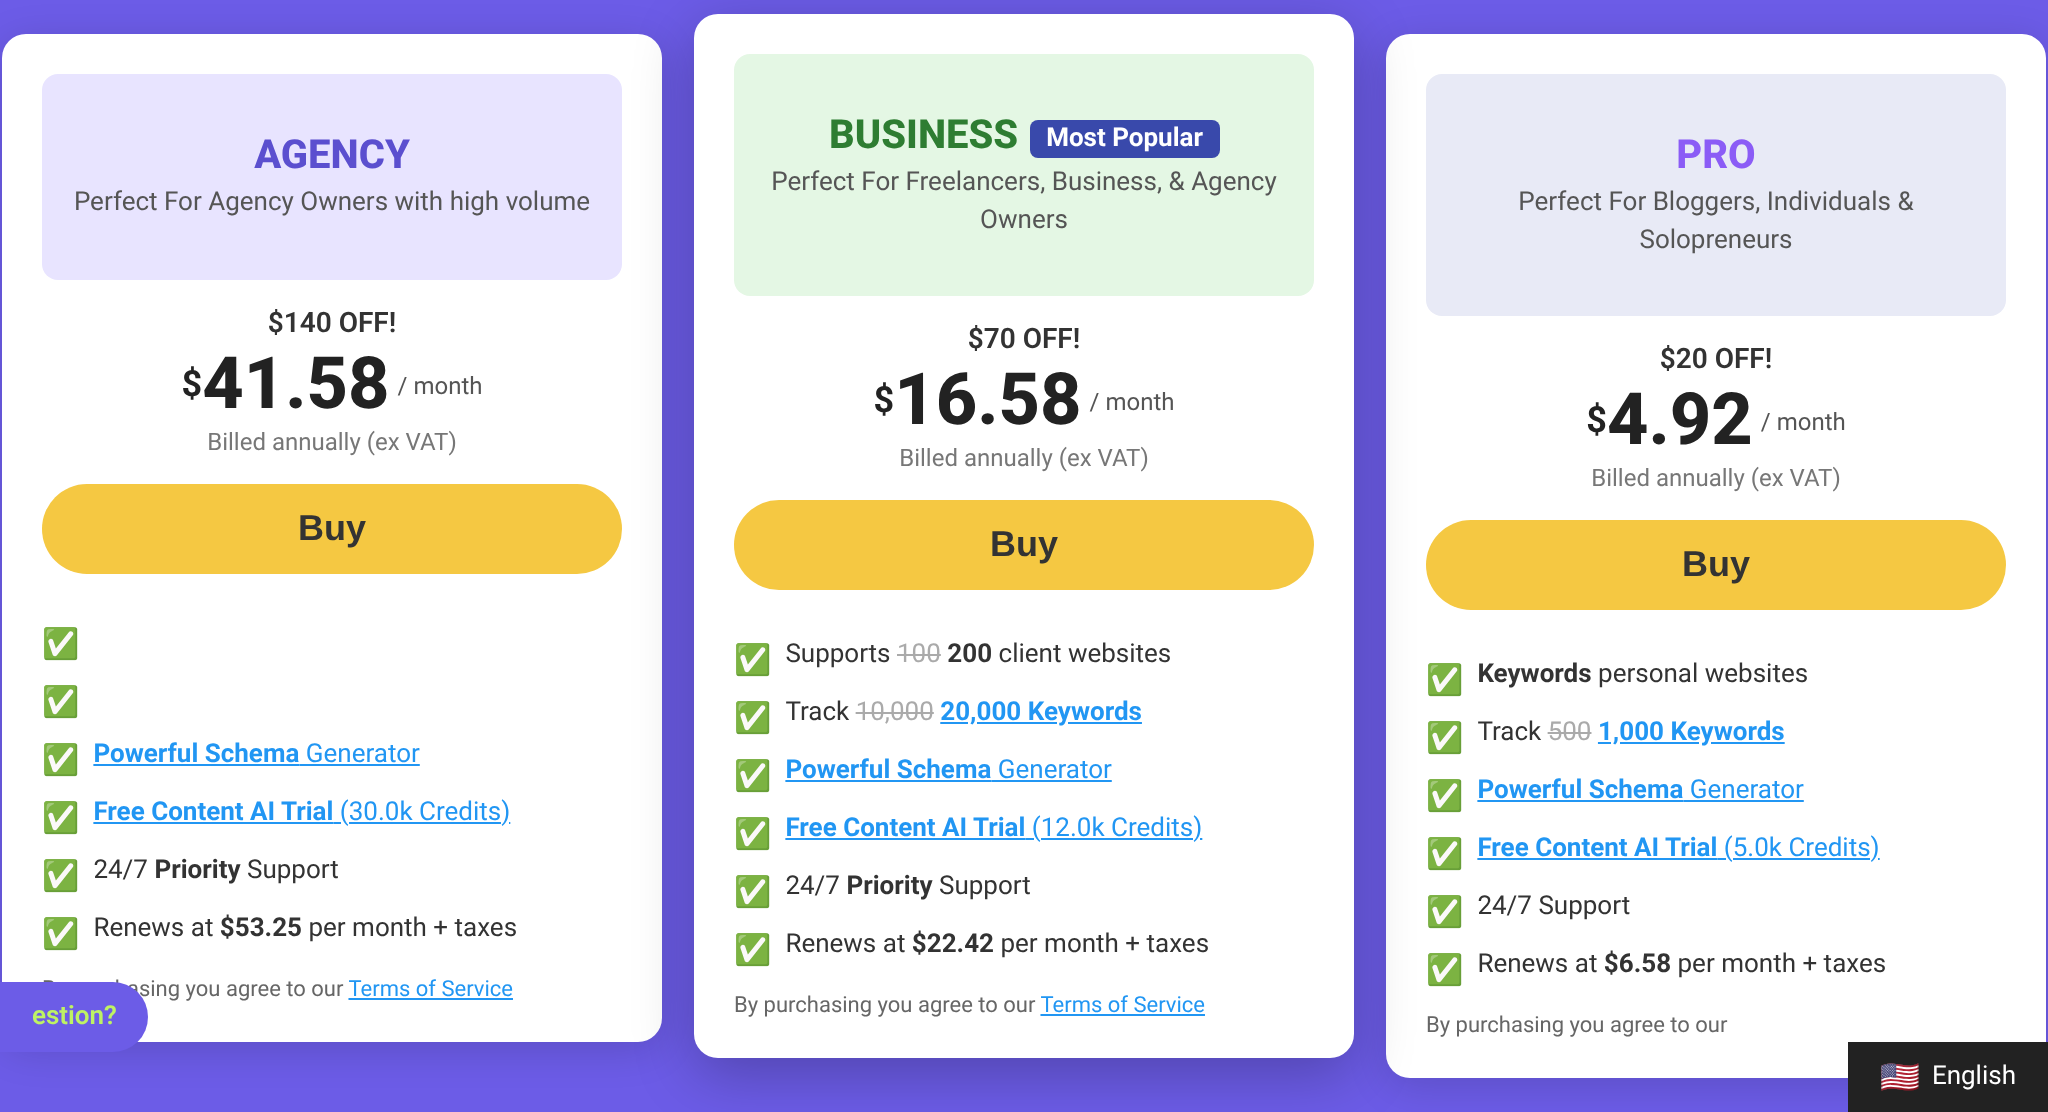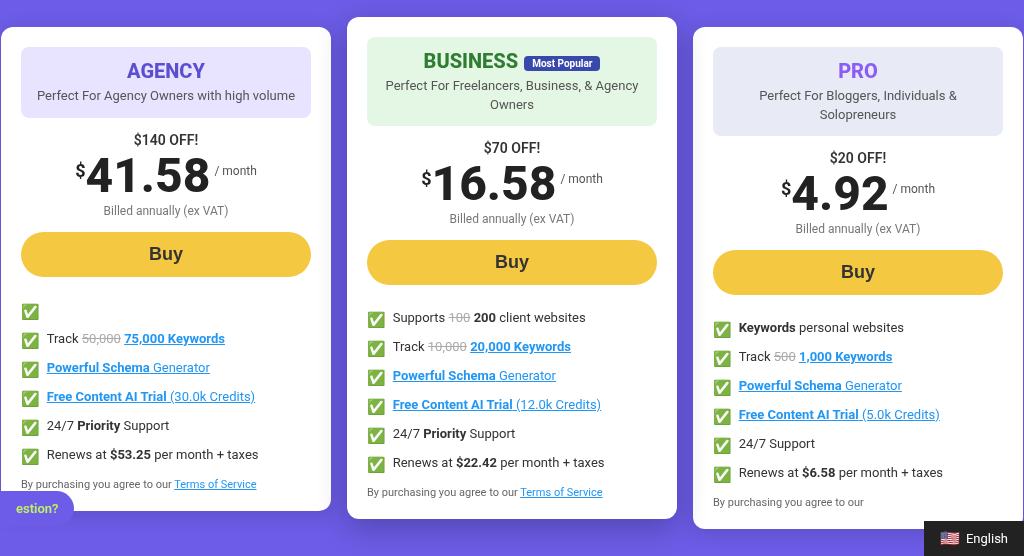--- a/index.html
+++ b/index.html
@@ -38,21 +38,21 @@
     .card-business {
       box-shadow: 0 8px 30px rgba(0,0,0,0.25);
       margin-top: -10px;
       z-index: 2;
     }
     .card-pro {
       box-shadow: 0 4px 20px rgba(0,0,0,0.15);
     }
     .card-header {
       border-radius: 8px;
-      padding: 12px 10px;
+      padding: 28px 10px;
       text-align: center;
       margin-bottom: 14px;
     }
     .card-agency .card-header {
       background: #e8e4ff;
     }
     .card-business .card-header {
       background: #e4f7e4;
     }
     .card-pro .card-header {
@@ -68,21 +68,21 @@
     .card-pro .card-title { color: #8b5cf6; text-align: center; }
     .card-subtitle {
       font-size: 13px;
       color: #555;
       line-height: 1.4;
     }
     .most-popular-badge {
       display: inline-block;
       background: #3949ab;
       color: #fff;
-      font-size: 10px;
+      font-size: 13px;
       font-weight: 700;
       padding: 2px 8px;
       border-radius: 4px;
       margin-left: 6px;
       vertical-align: middle;
     }
     .business-title-row {
       display: flex;
       align-items: center;
       justify-content: center;
@@ -101,21 +101,21 @@
       align-items: flex-start;
       justify-content: center;
     }
     .price-dollar-sign {
       font-size: 18px;
       font-weight: 700;
       color: #222;
       margin-top: 8px;
     }
     .price-amount {
-      font-size: 48px;
+      font-size: 36px;
       font-weight: 800;
       color: #222;
       line-height: 1;
     }
     .price-period {
       font-size: 12px;
       color: #555;
       margin-top: 12px;
       margin-left: 4px;
     }
@@ -222,21 +222,20 @@
       <span class="price-period">/ month</span>
     </div>
     <div class="billed-text">Billed annually (ex VAT)</div>
     <button class="buy-button">Buy</button>
     <ul class="features-list">
       <li>
         <span class="check-icon">✅</span>
       </li>
       <li>
         <span class="check-icon">✅</span>
-        <span class="feature-text">Track <s>50,000</s> <a href="#"><strong>75,000 Keywords</strong></a></span>
       </li>
       <li>
         <span class="check-icon">✅</span>
         <span class="feature-text"><a href="#"><strong>Powerful Schema</strong> Generator</a></span>
       </li>
       <li>
         <span class="check-icon">✅</span>
         <span class="feature-text"><a href="#"><strong>Free Content AI Trial</strong> (30.0k Credits)</a></span>
       </li>
       <li>

